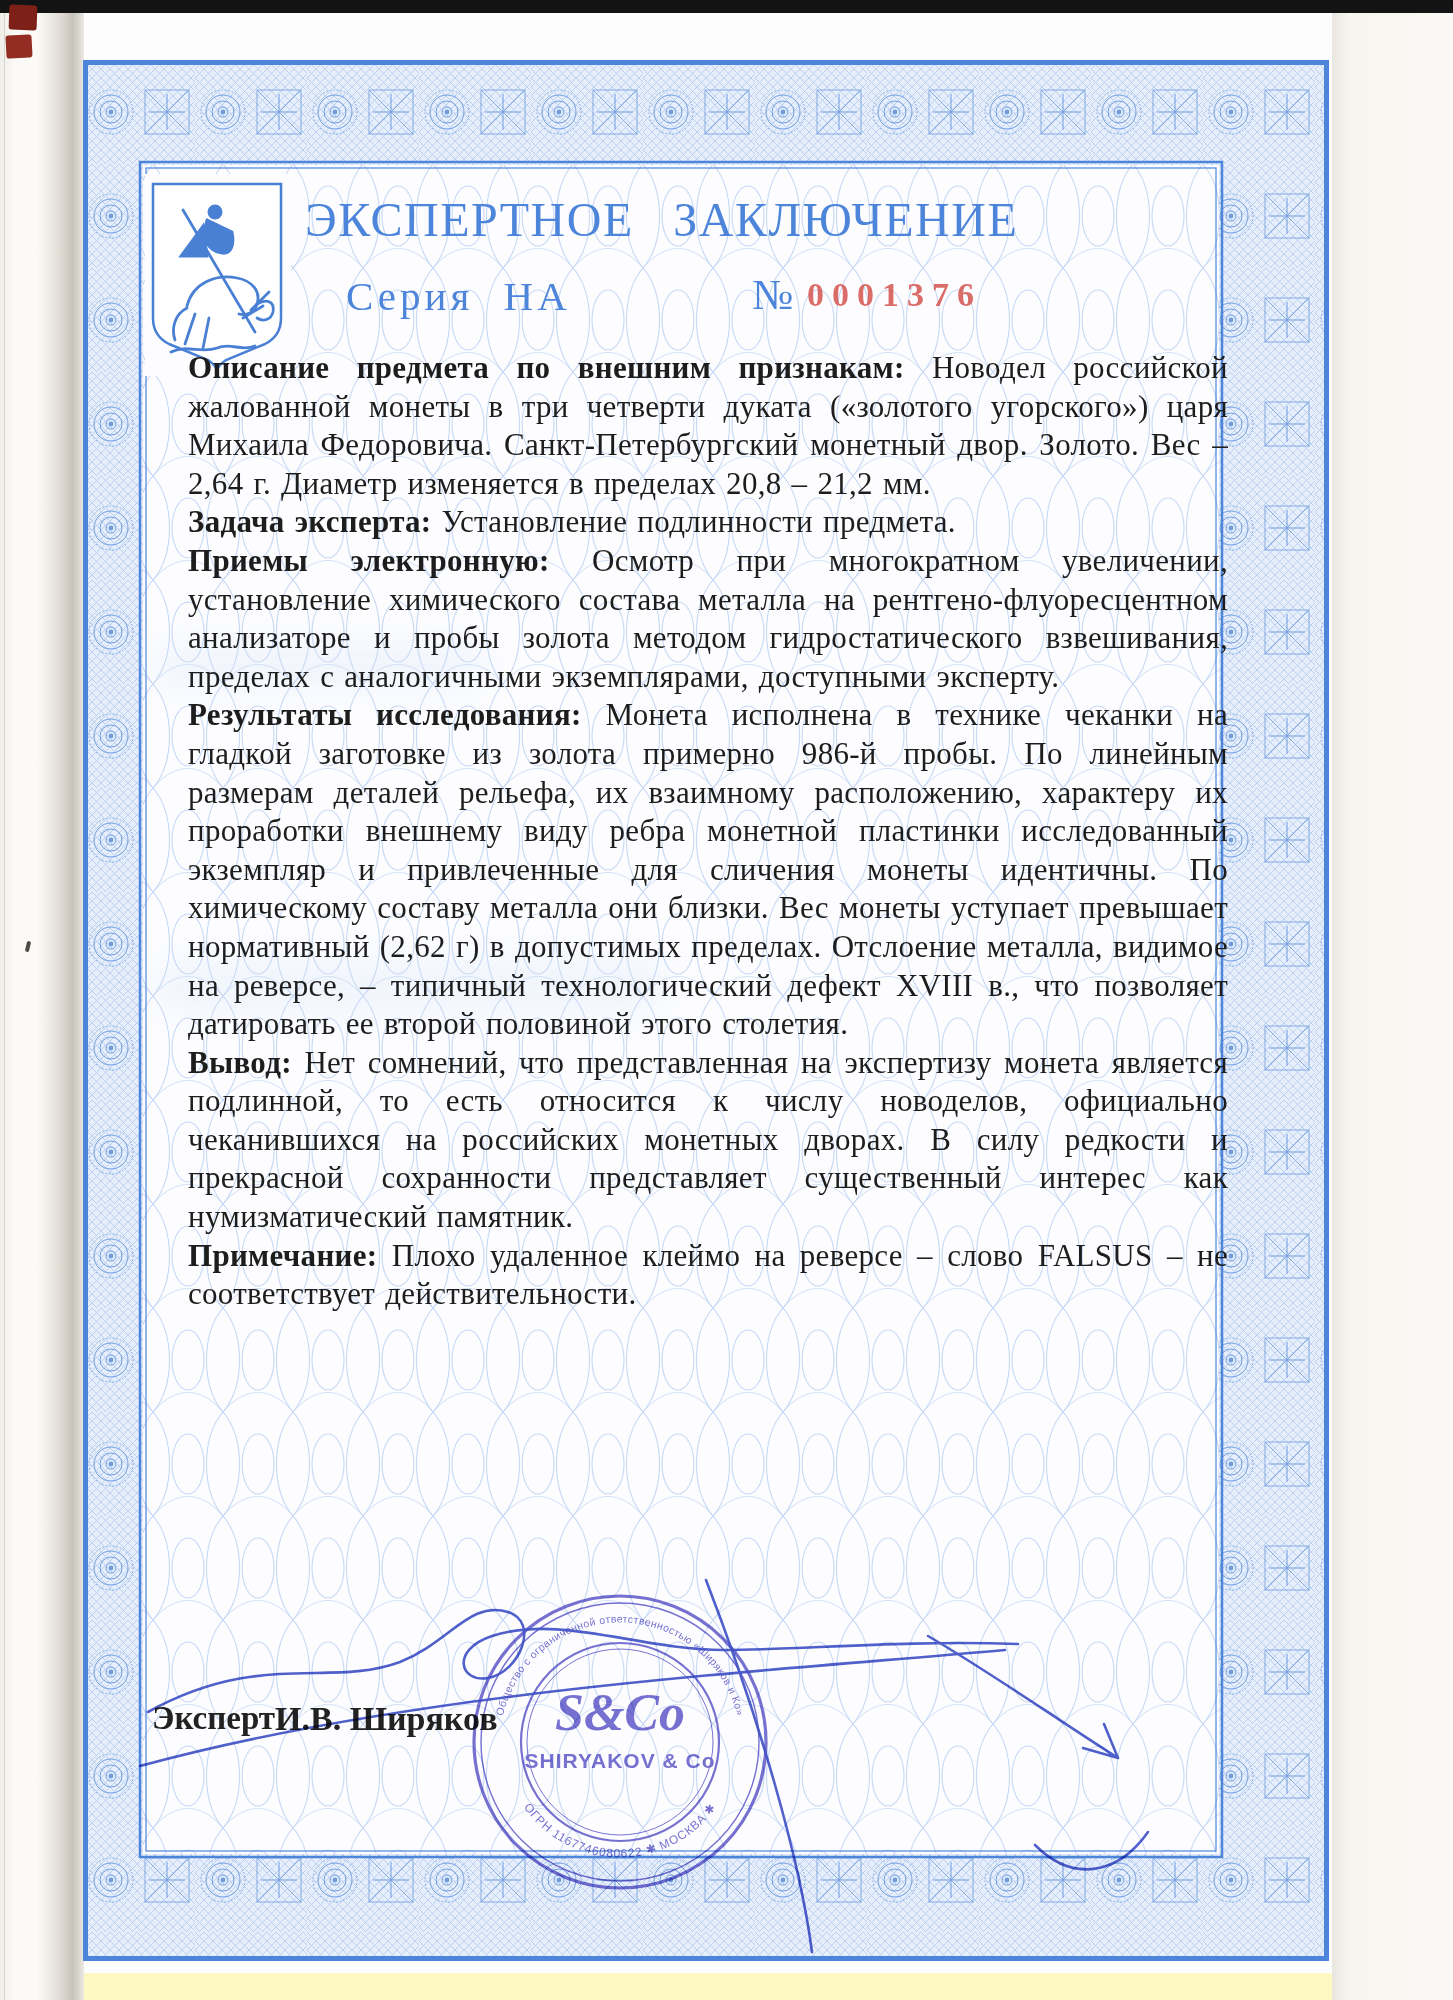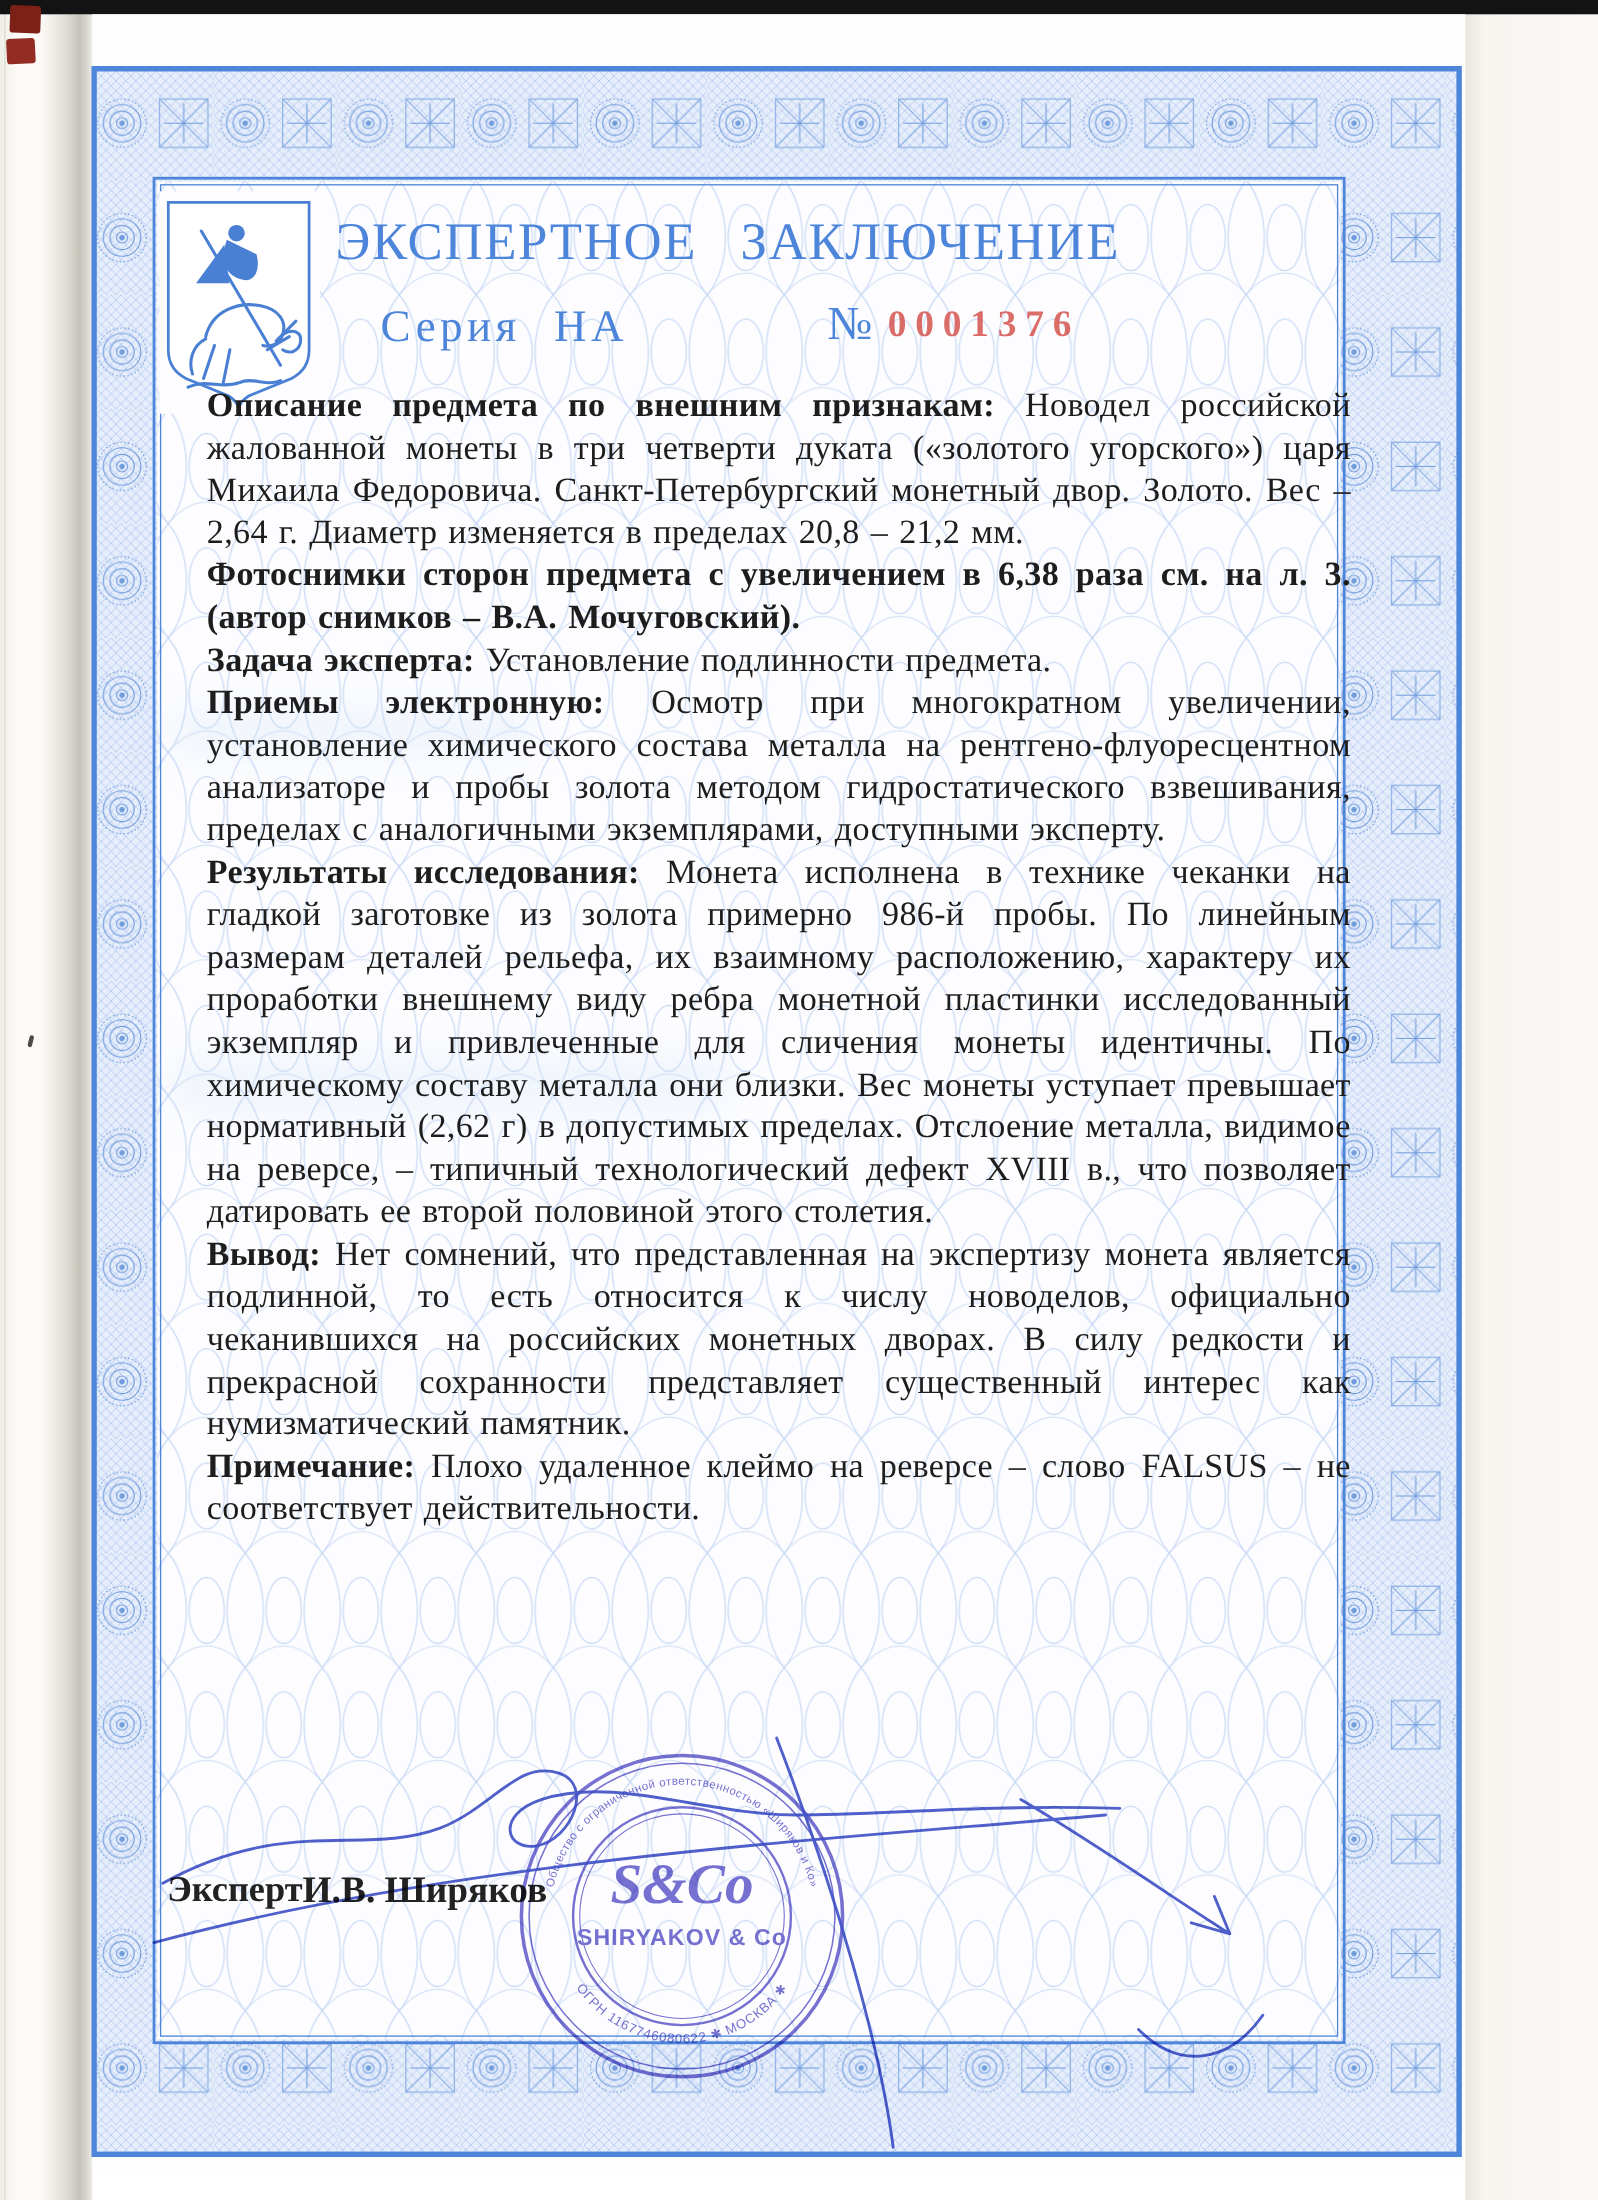--- a/index.html
+++ b/index.html
@@ -1,17 +1,17 @@
 <!DOCTYPE html>
 <html><head>
 <meta charset="utf-8">
 <style>
   html,body{margin:0;padding:0;}
   body{background:#e9e7e1;font-family:"Liberation Serif", serif;}
-  #scan{position:relative;width:1453px;height:2000px;background:#ffffff;overflow:hidden;}
+  #scan{position:relative;width:1453px;height:2000px;background:#fef9c3;overflow:hidden;}
 
   
   .top-strip{position:absolute;left:0;top:0;width:1453px;height:13px;background:#131313;}
   .left-edge{position:absolute;left:0;top:13px;width:84px;height:1987px;
     background:linear-gradient(90deg,#f0eee8 0%,#fbfaf6 18%,#fbfaf6 44%,#efede7 58%,#ddd9d2 74%,#c6c3bb 86%,#d6d3cc 93%,#edebe5 100%);}
   .left-edge-line{position:absolute;left:4px;top:13px;width:1px;height:1987px;background:#d8d5cd;}
   .right-edge{position:absolute;left:1332px;top:13px;width:121px;height:1987px;
     background:linear-gradient(90deg,#e9e6df 0%,#f6f5f0 14%,#faf9f5 100%);}
   .red-mark-a{position:absolute;left:9px;top:5px;width:28px;height:25px;background:#7c2018;border-radius:3px;transform:rotate(2deg);}
   .red-mark-b{position:absolute;left:6px;top:35px;width:26px;height:23px;background:#932c22;border-radius:3px;transform:rotate(-3deg);}
@@ -120,21 +120,20 @@
   <div class="wash wash2"></div>
 
   <div class="title">ЭКСПЕРТНОЕ ЗАКЛЮЧЕНИЕ</div>
   <div class="series">Серия НА</div>
   <div class="numline">
     <span class="numsign">№</span><span class="serial">0001376</span>
   </div>
 
   <div class="bodytext">
     <p><b>Описание предмета по внешним признакам:</b> <span>Новодел российской жалованной монеты в три четверти дуката («золотого угорского») царя Михаила Федоровича. Санкт-Петербургский монетный двор. Золото. Вес – 2,64 г. Диаметр изменяется в пределах 20,8 – 21,2 мм.</span></p>
-    <p><b>Фотоснимки сторон предмета с увеличением в 6,38 раза см. на л. 3. (автор снимков – В.А. Мочуговский).</b> <span></span></p>
     <p><b>Задача эксперта:</b> <span>Установление подлинности предмета.</span></p>
     <p><b>Приемы электронную:</b> <span>Осмотр при многократном увеличении, установление химического состава металла на рентгено-флуоресцентном анализаторе и пробы золота методом гидростатического взвешивания, пределах с аналогичными экземплярами, доступными эксперту.</span></p>
     <p><b>Результаты исследования:</b> <span>Монета исполнена в технике чеканки на гладкой заготовке из золота примерно 986-й пробы. По линейным размерам деталей рельефа, их взаимному расположению, характеру их проработки внешнему виду ребра монетной пластинки исследованный экземпляр и привлеченные для сличения монеты идентичны. По химическому составу металла они близки. Вес монеты уступает превышает нормативный (2,62 г) в допустимых пределах. Отслоение металла, видимое на реверсе, – типичный технологический дефект XVIII в., что позволяет датировать ее второй половиной этого столетия.</span></p>
     <p><b>Вывод:</b> <span>Нет сомнений, что представленная на экспертизу монета является подлинной, то есть относится к числу новоделов, официально чеканившихся на российских монетных дворах. В силу редкости и прекрасной сохранности представляет существенный интерес как нумизматический памятник.</span></p>
     <p><b>Примечание:</b> <span>Плохо удаленное клеймо на реверсе – слово FALSUS – не соответствует действительности.</span></p>
   </div>
 
   <div class="footer-row">
     <span class="expert-label">Эксперт</span>
     <span class="expert-name">И.В. Ширяков</span>

